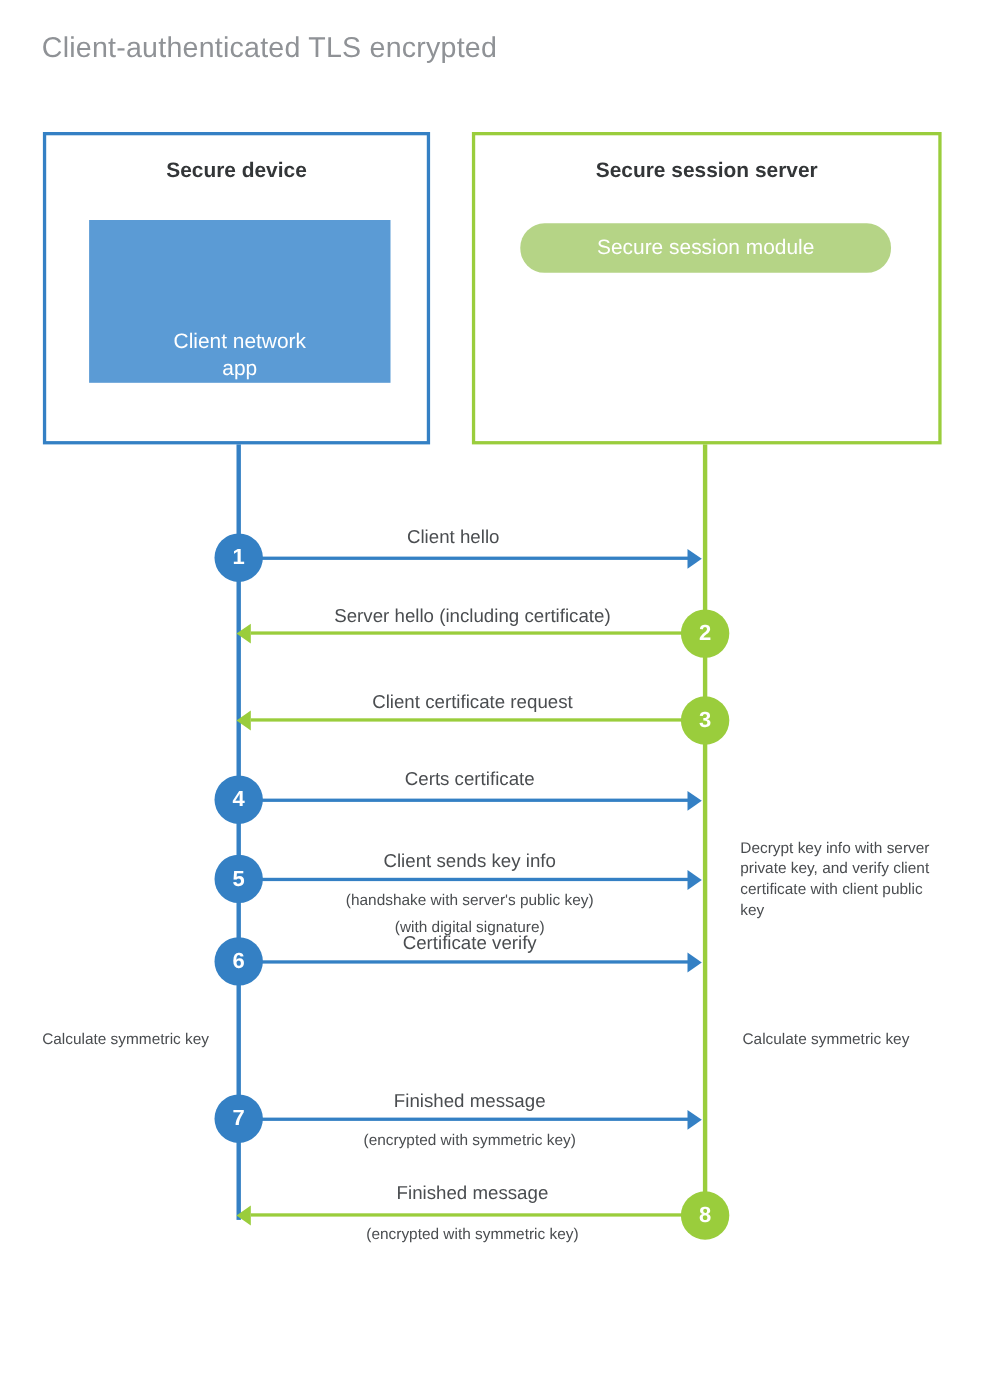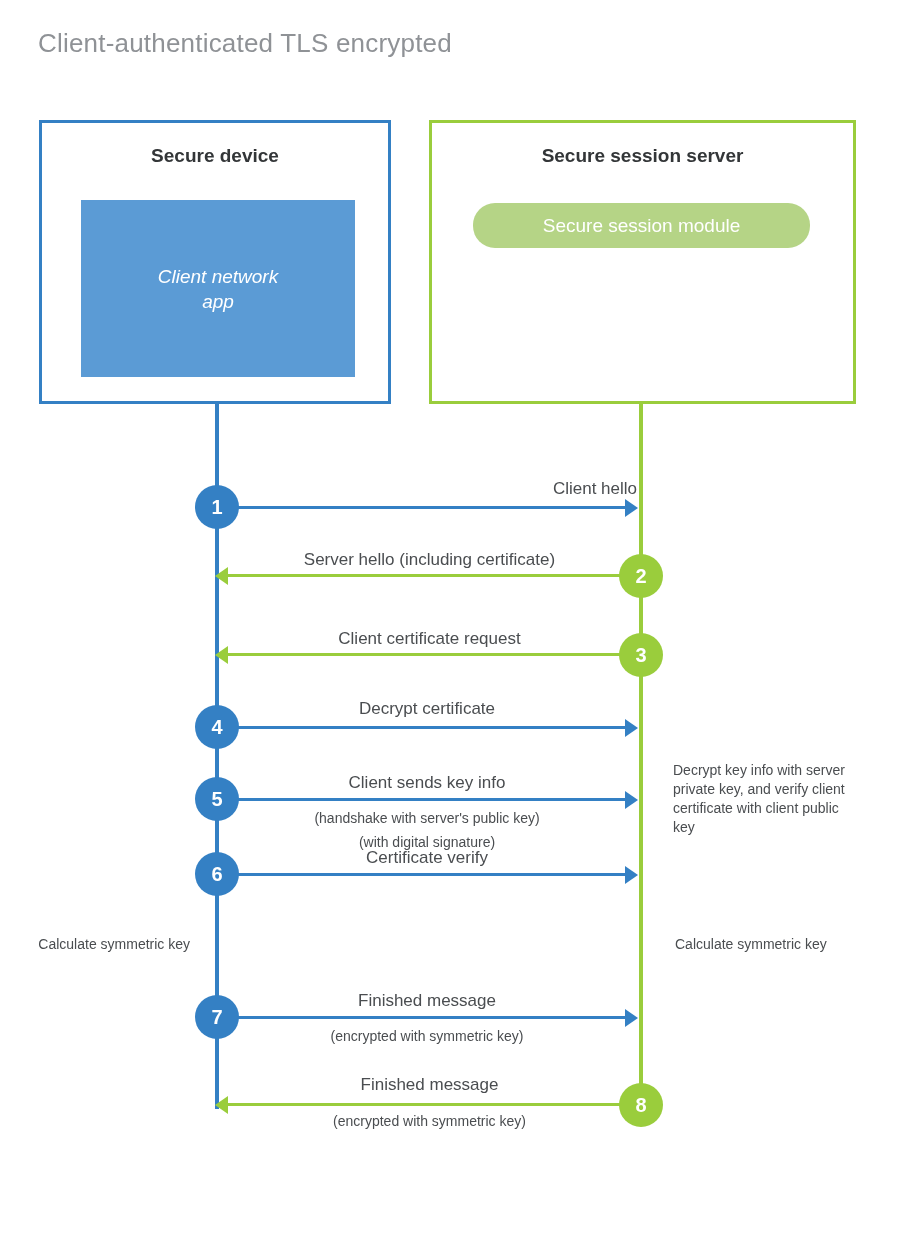--- a/index.html
+++ b/index.html
@@ -53,30 +53,29 @@
     text-align: center;
     font-size: 19px;
     font-weight: bold;
     color: #333638;
   }
   #client-app {
     position: absolute;
     left: 39px;
     top: 77px;
     width: 274px;
-    height: 177px;
+    height: 148px;
     background: #5B9BD5;
     color: #ffffff;
     font-size: 19px;
     line-height: 25px;
     display: flex;
-    align-items: center;
+    align-items: flex-end;
     justify-content: center;
     text-align: center;
-    font-style: italic;
   }
   .server-bar {
     position: absolute;
     left: 41px;
     width: 337px;
     height: 45px;
     background: #B5D486;
     color: #ffffff;
     font-size: 19px;
     display: flex;
@@ -188,36 +187,36 @@
 </div>
 
 <div class="actor-box" id="server-box">
   <div class="actor-title">Secure session server</div>
   <div class="server-bar" id="server-bar-0">Secure session module</div>
 </div>
 
 <div class="lifeline" id="lifeline-client"></div>
 <div class="lifeline" id="lifeline-server"></div>
 
-<div class="msg-label" style="left:217px; top:479px; width:420px;text-align:right;">Client hello</div>
+<div class="msg-label" style="left:202px; top:479px; width:420px;">Client hello</div>
 <div class="msg-line to-server" style="left:217px; top:506px; width:410px;"></div>
 <div class="arrowhead right" style="left:625px; top:499px;"></div>
 <div class="step-circle client" style="left:195px; top:485px;">1</div>
 
 <div class="msg-label" style="left:222px; top:550px; width:415px;">Server hello (including certificate)</div>
 <div class="msg-line to-client" style="left:228px; top:574px; width:413px;"></div>
 <div class="arrowhead left" style="left:215px; top:567px;"></div>
 <div class="step-circle server" style="left:619px; top:554px;">2</div>
 
 <div class="msg-label" style="left:222px; top:629px; width:415px;">Client certificate request</div>
 <div class="msg-line to-client" style="left:228px; top:653px; width:413px;"></div>
 <div class="arrowhead left" style="left:215px; top:646px;"></div>
 <div class="step-circle server" style="left:619px; top:633px;">3</div>
 
-<div class="msg-label" style="left:217px; top:699px; width:420px;">Decrypt certificate</div>
+<div class="msg-label" style="left:217px; top:699px; width:420px;">Certs certificate</div>
 <div class="msg-line to-server" style="left:217px; top:726px; width:410px;"></div>
 <div class="arrowhead right" style="left:625px; top:719px;"></div>
 <div class="step-circle client" style="left:195px; top:705px;">4</div>
 
 <div class="msg-label" style="left:217px; top:773px; width:420px;">Client sends key info</div>
 <div class="msg-line to-server" style="left:217px; top:798px; width:410px;"></div>
 <div class="arrowhead right" style="left:625px; top:791px;"></div>
 <div class="msg-sublabel" style="left:217px; top:810px; width:420px;">(handshake with server's public key)</div>
 <div class="step-circle client" style="left:195px; top:777px;">5</div>
 

